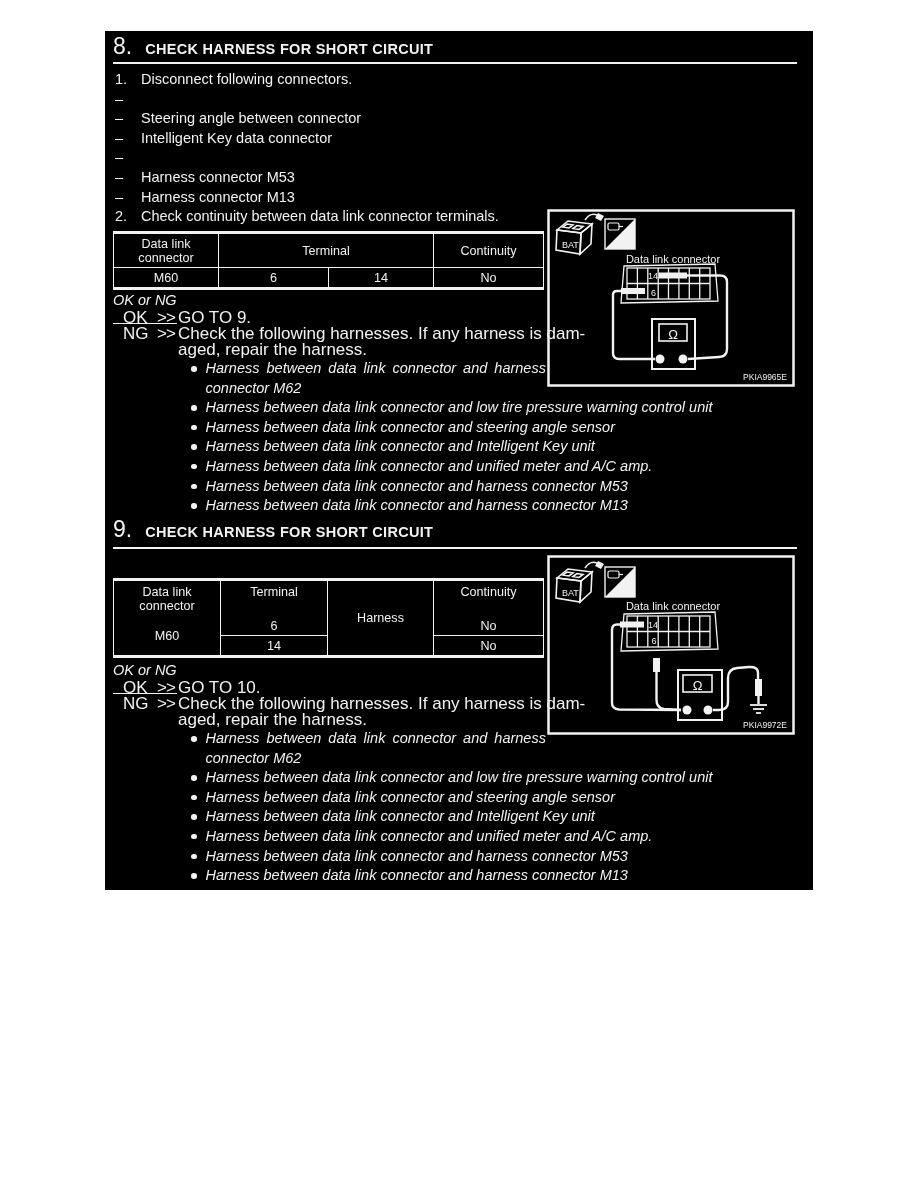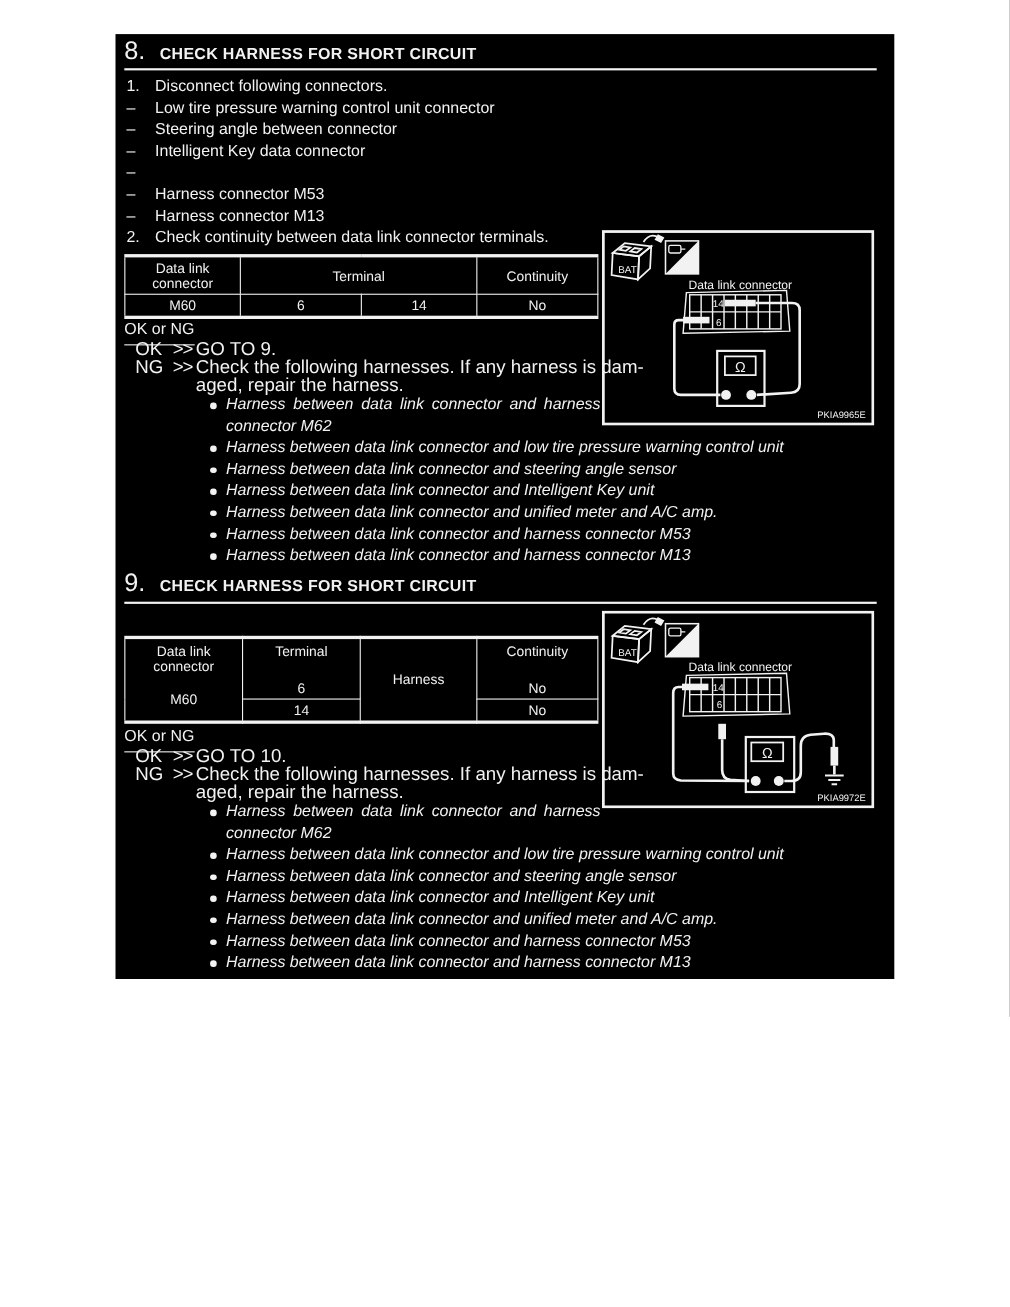--- a/index.html
+++ b/index.html
@@ -34,21 +34,21 @@
   table.t td{border:1.5px solid #f2f2f2;padding:1px 4px;vertical-align:middle;}
   .t8 tr.hdr td{height:31px;}
   .t8 tr.data td{height:17px;}
   .t9 tr.r1 td{height:52px;}
   .t9 tr.r2 td{height:17px;}
   .t9 td.stack{vertical-align:top;}
   .t9 .sv{display:flex;flex-direction:column;justify-content:space-between;height:48px;padding-top:3px;}
   .t9 .sv1{display:flex;flex-direction:column;justify-content:space-between;height:58px;padding-top:3px;}
   
   .okng{left:8px;font-size:14.5px;}
-  .okng span{display:inline-block;border-bottom:1.5px solid #f2f2f2;padding-bottom:5px;}
+  .okng span{display:inline-block;border-bottom:1.5px solid #f2f2f2;padding-bottom:15px;font-style:italic;}
   
   .results{left:18px;font-size:17px;}
   .res-row{display:flex;line-height:16.2px;}
   .res-label{width:34px;flex:none;}
   .res-arrow{width:21px;flex:none;letter-spacing:-1px;}
   
   .bullets{left:86px;width:560px;font-size:14.5px;}
   .bullet{display:flex;gap:9px;font-style:italic;}
   .dot{width:5.5px;height:5.5px;border-radius:50%;background:#f2f2f2;flex:none;margin-top:7px;}
   .blines div{line-height:19.6px;}
@@ -70,21 +70,20 @@
   </div>
   <div class="rule" style="top:31px"></div>
 
   <div class="steps" style="top:39px">
     <div class="row">
         <span class="m">1.</span>
         <span>Disconnect following connectors.</span>
       </div>
     <div class="row">
         <span class="m">–</span>
-        <span>Low tire pressure warning control unit connector</span>
       </div>
     <div class="row">
         <span class="m">–</span>
         <span>Steering angle between connector</span>
       </div>
     <div class="row">
         <span class="m">–</span>
         <span>Intelligent Key data connector</span>
       </div>
     <div class="row">

